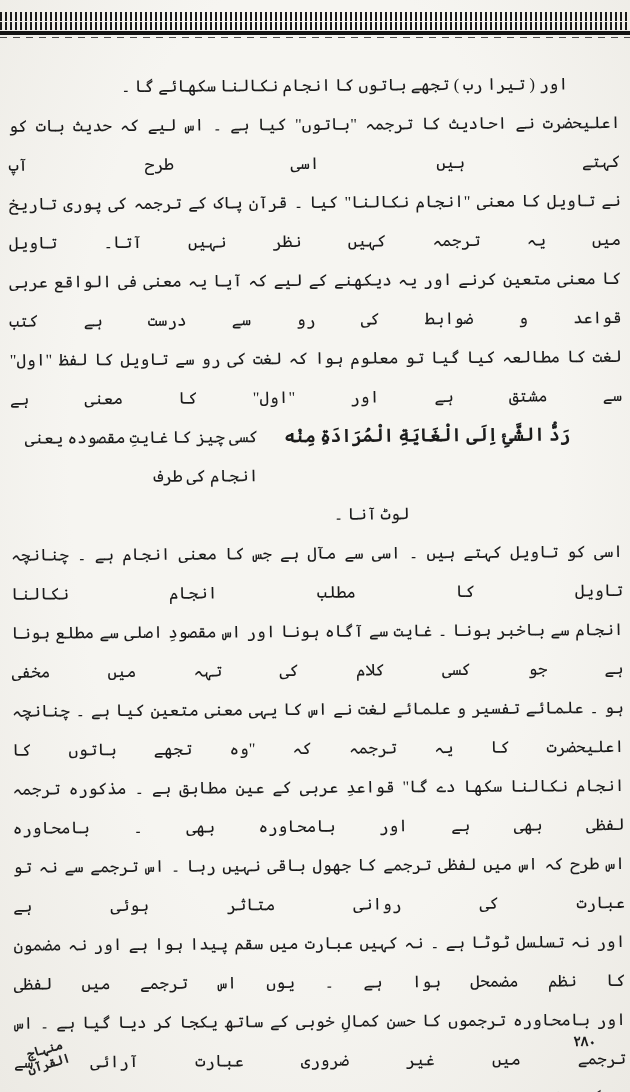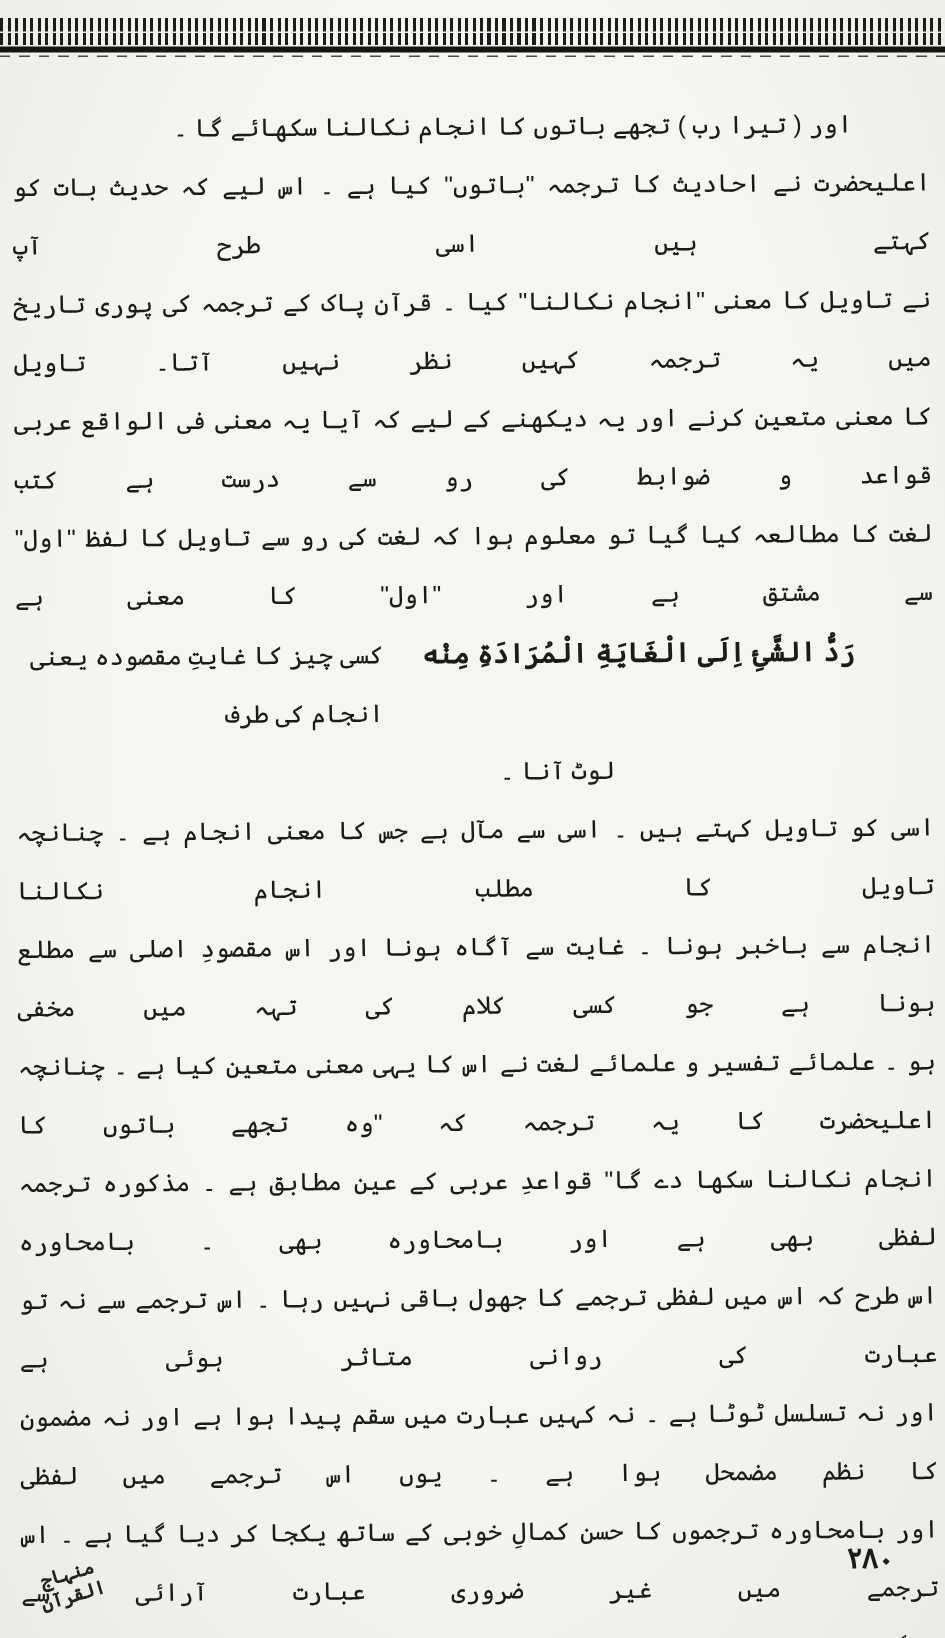--- a/index.html
+++ b/index.html
@@ -1,19 +1,19 @@
 <!DOCTYPE html>
 <html lang="ur" dir="rtl"><head>
 <meta charset="utf-8">
 <style>
   html,body{margin:0;padding:0;background:#e8e6e0;}
   .page{
     position:relative; width:630px; height:1092px; overflow:hidden;
     background:radial-gradient(ellipse at 50% 42%, #f6f5f1 55%, #eceae4 100%);
-    font-family:Liberation Sans, sans-serif;
+    font-family:Liberation Serif, serif;
     color:#1b1b1b;
   }
   
   .deco-band{
     position:absolute; top:12px; left:0; width:630px; height:28px;
     background-image:
       repeating-linear-gradient(90deg,#1c1c1c 0 2px, transparent 2px 5px),
       repeating-linear-gradient(90deg,#1c1c1c 0 2px, transparent 2px 5px),
       linear-gradient(#141414,#141414),
       repeating-linear-gradient(90deg,#4a4a4a 0 7px, transparent 7px 13px);
@@ -25,21 +25,21 @@
     position:absolute; top:64px; right:10px; width:612px;
     direction:rtl; font-size:16.5px; line-height:39px;
     transform:rotate(-0.35deg); transform-origin:top right;
   }
   .bl{ text-align:justify; text-align-last:justify; word-spacing:1px; }
   .quote-line{ text-align:right; padding-left:0; padding-right:52px; }
   .def-line{ display:flex; gap:26px; align-items:baseline; padding-right:52px; }
   .ar-def{ font-weight:bold; font-size:18px; white-space:nowrap; }
   .def-tail{ text-align:center; padding-left:110px; }
   .center-line{ text-align:center; }
-  .page-number{ position:absolute; bottom:42px; right:34px; font-size:18px; font-weight:bold; letter-spacing:2px; }
+  .page-number{ position:absolute; bottom:42px; right:34px; font-size:13px; font-weight:bold; letter-spacing:2px; }
   .stamp{
     position:absolute; bottom:20px; left:12px; width:70px;
     transform:rotate(-16deg); font-size:12.5px; font-weight:bold;
     color:#222; text-align:center; line-height:15px;
   }
 </style>
 </head>
 <body>
 
 <div class="page">

